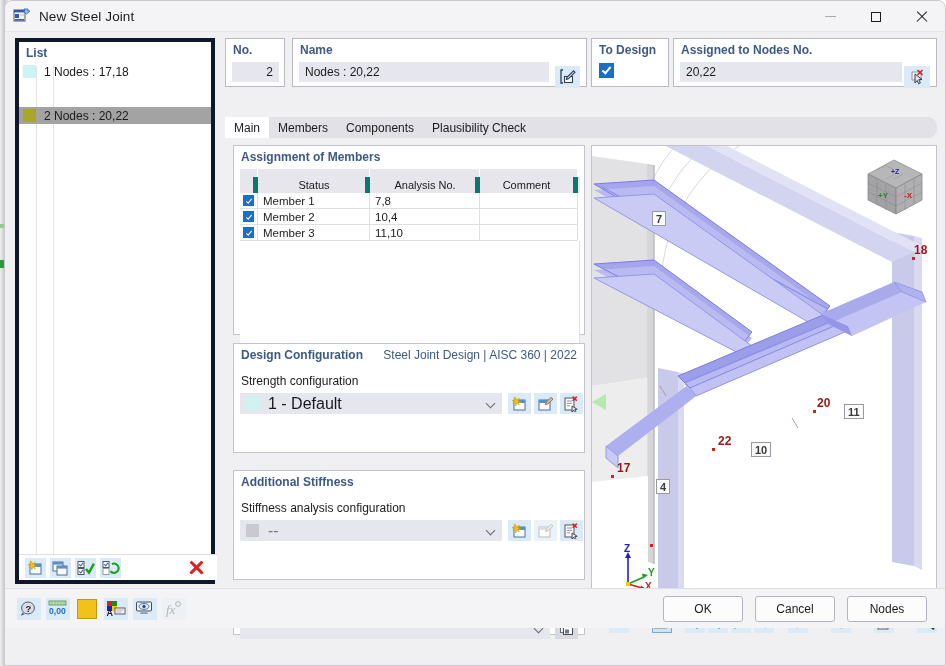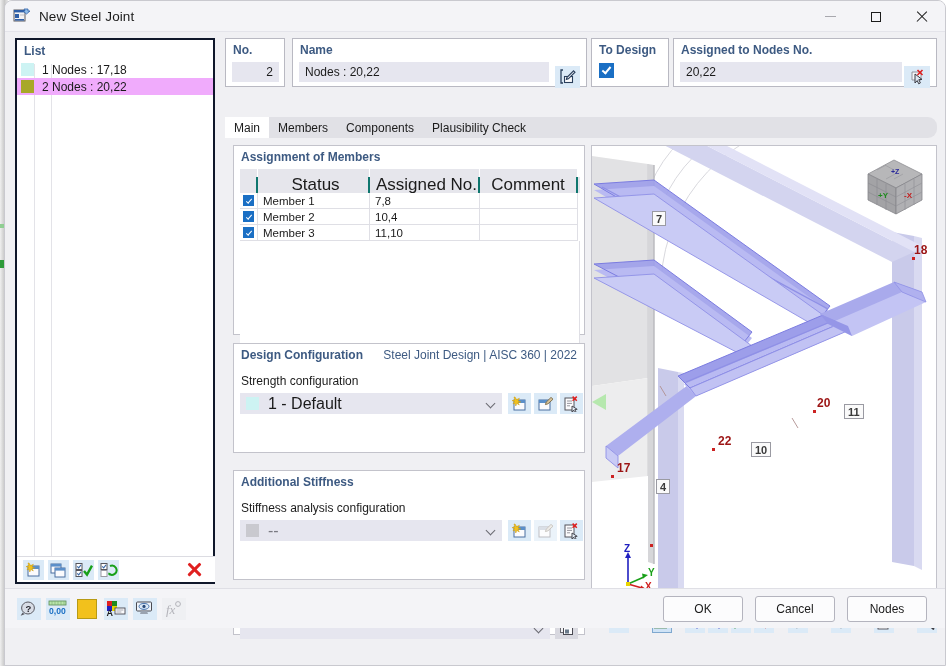--- a/index.html
+++ b/index.html
@@ -57,31 +57,31 @@
   }
   .glyph-close::before { transform: rotate(45deg); }
   .glyph-close::after  { transform: rotate(-45deg); }
 
   
   #dlgbody { position: relative; width: 942px; height: 596px; }
 
   
   #list-panel {
     position: absolute; left: 10px; top: 6px; width: 200px; height: 546px;
-    background: #ffffff; border: 2px solid #0f172a;
+    background: #ffffff; border: 4px solid #0f172a;
   }
   #list-panel .panel-cap {
     font-weight: bold; color: #3d5a82; font-size: 12px;
     padding: 4px 0 3px 7px;
   }
   .list-rows { position: relative; }
   .list-row {
     height: 17px; display: flex; align-items: center; font-size: 12px; padding-left: 4px;
   }
-  .list-row.sel { background: #f0abfc; }
+  .list-row.sel { background: #a3a3a3; margin-top: 27px; }
   .row-swatch { width: 13px; height: 13px; flex: none; margin-right: 8px; }
   #list-grid-lines { position: absolute; left: 0; top: 24px; width: 198px; height: 497px; }
   #list-grid-lines .vline { position: absolute; top: 0; bottom: 0; width: 1px; background: #e3e3e8; }
 
   #list-toolbar {
     position: absolute; left: 0; bottom: 0; width: 198px; height: 26px;
     border-top: 1px solid #dcdce2; background: #ffffff;
     display: flex; align-items: center; padding-left: 6px; gap: 4px;
   }
   .tbtn {
@@ -161,22 +161,22 @@
   #grp-design  { top: 198px; height: 110px; }
   #grp-addl    { top: 325px; height: 110px; }
   #grp-comment { top: 450px; height: 40px; }
 
   
   .mtable { position: absolute; left: 6px; top: 23px; width: 340px; }
   .mt-spacer { display: flex; height: 8px; }
   .mt-spacer div { background: #e6e6ec; height: 8px; border-right: 1px solid #fff; }
   .mt-head { display: flex; height: 16px; background: #e6e6ec; }
   .mt-head div {
-    display:flex; align-items:center; justify-content:center; font-size:17px; color:#1b1b1b;
-    border-right: 2px solid #0f766e;
+    display:flex; align-items:center; justify-content:center; font-size:11px; color:#1b1b1b;
+    border-right: 5px solid #0f766e;
   }
   .mt-row { display: flex; height: 16px; background: #fff; }
   .mt-row > div { border-right: 1px solid #dfdfe5; border-bottom: 1px solid #dfdfe5; display: flex; align-items: center; font-size: 11.5px; }
   .c-chk  { width: 18px;  justify-content: center; }
   .c-stat { width: 112px; padding-left: 5px; }
   .c-num  { width: 110px; padding-left: 5px; }
   .c-com  { width: 98px; }
   .minichk {
     width: 11px; height: 11px; background: #1a6fc4; display:flex; align-items:center; justify-content:center;
   }
@@ -387,21 +387,21 @@
         <div class="mtable">
           <div class="mt-spacer">
             <div style="width:18px"></div>
               <div style="width:112px"></div>
               <div style="width:110px"></div>
               <div style="width:98px"></div>
           </div>
           <div class="mt-head">
             <div class="c-chk"></div>
             <div class="c-stat" style="justify-content:center">Status</div>
-            <div class="c-num" style="justify-content:center">Assigned No.</div>
+            <div class="c-num" style="justify-content:center">Analysis No.</div>
             <div class="c-com">Comment</div>
           </div>
 
           <div class="mt-row">
             <div class="c-chk">
                 <div class="minichk">
                   <div class="ckmark"></div>
                 </div>
               </div>
             <div class="c-stat">Member 1</div>

